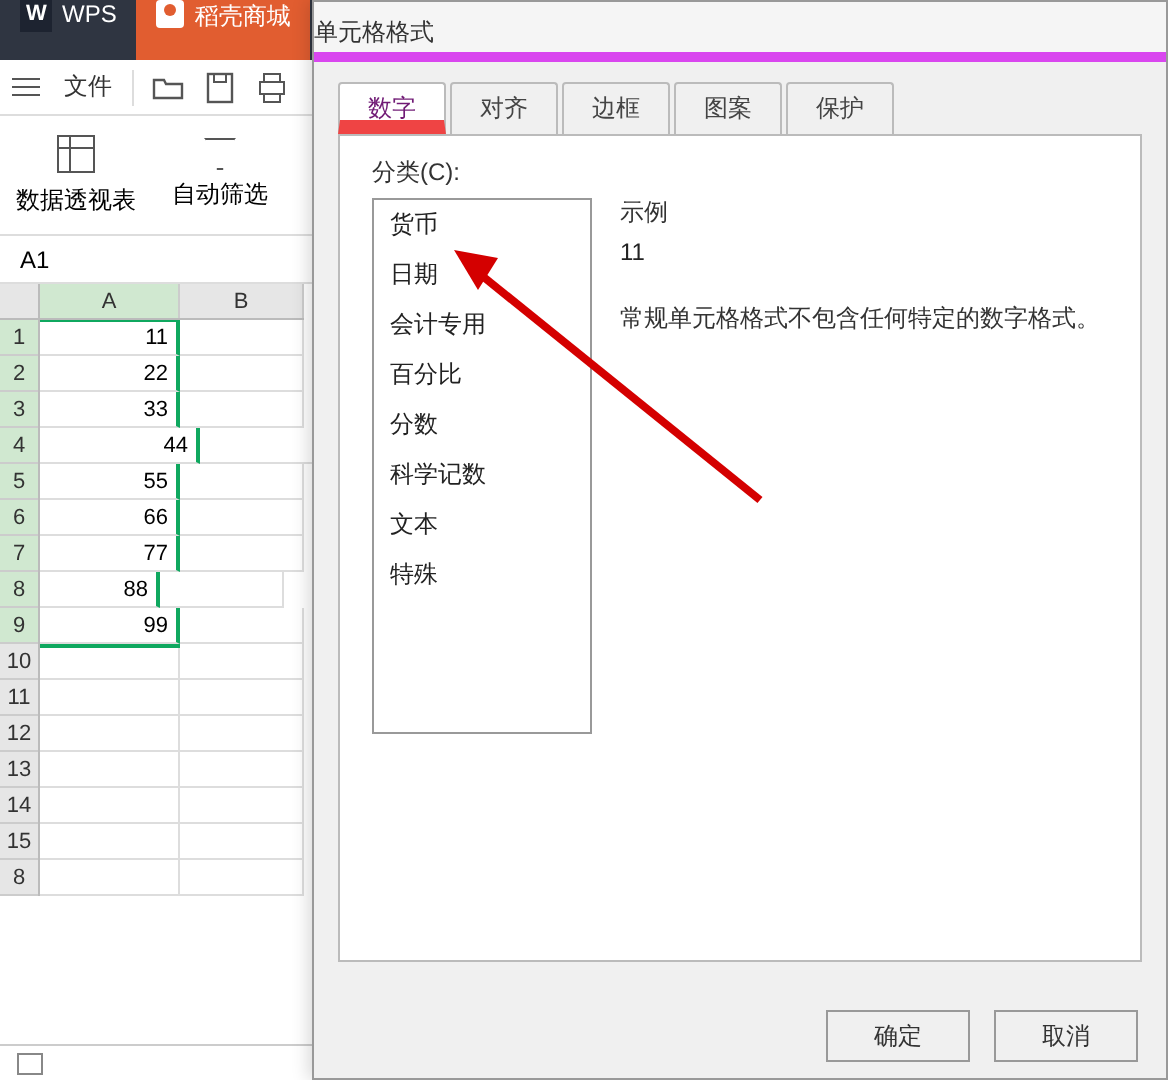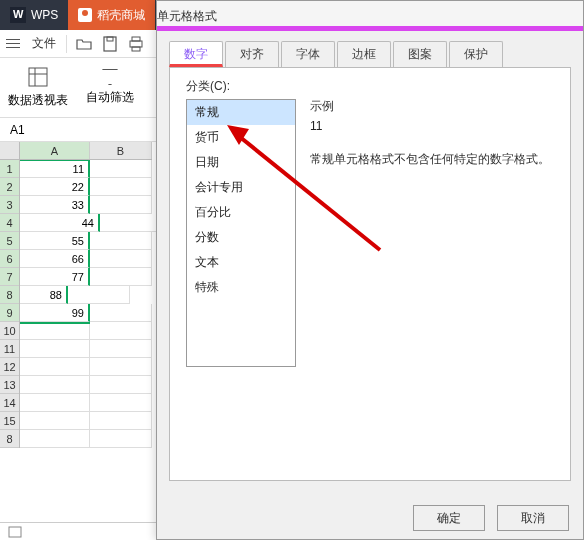--- a/index.html
+++ b/index.html
@@ -1,18 +1,18 @@
 <!DOCTYPE html>
 <html><head>
 <meta charset="utf-8">
 <style>
 *{box-sizing:border-box;margin:0;padding:0;font-family:"Microsoft YaHei","SimSun",sans-serif;font-size:12px}
 body{width:584px;height:540px;overflow:hidden;background:#fff;position:relative}
 .topbar{height:30px;background:#2f3541;display:flex;align-items:center;color:#fff}
-.topbar-item{display:flex;align-items:center;padding:0 10px;height:100%}
+.topbar-item{display:flex;padding:0 10px;height:100%}
 .dk{background:#e15d30}
 .wps-icon{width:16px;height:16px;margin-right:5px;background:#1d2330;position:relative}
 .wps-icon::before{content:"W";color:#fff;font-weight:bold;font-size:11px;position:absolute;left:3px;top:1px}
 .dk-icon{width:14px;height:14px;margin-right:5px;background:#fff;border-radius:2px;position:relative}
 .dk-icon::before{content:"";position:absolute;width:6px;height:6px;background:#e15d30;border-radius:50%;top:2px;left:4px}
 .s-icon{width:20px;height:20px;background:#0fa85f;border-radius:3px;color:#fff;text-align:center;line-height:20px;font-weight:bold;margin-left:8px}
 .menubar{height:28px;border-bottom:1px solid #ddd;display:flex;align-items:center;padding-left:6px;background:#fff}
 .hamburger{width:14px;height:10px;margin-right:6px;position:relative}
 .hamburger span{position:absolute;height:1px;width:100%;background:#555;left:0}
 .hamburger span:nth-child(1){top:0}.hamburger span:nth-child(2){top:4px}.hamburger span:nth-child(3){top:8px}
@@ -33,21 +33,21 @@
 .cells{position:relative}
 .cellrow{display:flex;height:18px}
 .cell{border-right:1px solid #ddd;border-bottom:1px solid #ddd;height:18px;padding-right:4px;text-align:right;font-size:11px;line-height:18px}
 .selA{border-right:2px solid #0fa85f}
 .sel-top{position:absolute;left:0;top:0;height:1px;background:#0fa85f;width:70px}
 .sel-bot{position:absolute;left:0;top:162px;height:2px;background:#0fa85f;width:70px}
 .dialog{position:absolute;left:156px;top:0;width:428px;height:540px;background:#f0f0f0;border:1px solid #999;box-shadow:-2px 0 8px rgba(0,0,0,.15)}
 .dlg-title{height:30px;background:#f5f5f5;border-bottom:5px solid #d946ef;line-height:30px;color:#333}
 .tabs{display:flex;height:26px;margin:10px 12px 0;gap:2px}
 .tab{padding:4px 14px;border:1px solid #bbb;border-bottom:none;background:#f0f0f0;color:#444;border-radius:2px 2px 0 0}
-.tab.active{background:#fff;border-bottom:3px solid #ef4444;color:#8b5cf6;position:relative;z-index:2}
+.tab.active{background:#fff;border-bottom:7px solid #ef4444;color:#701a75;position:relative;z-index:2}
 .tab-panel{margin:0 12px;border:1px solid #bbb;background:#fff;height:414px;padding:10px 16px;position:relative}
 .label{color:#333;margin-bottom:4px}
 .listbox{border:1px solid #999;width:110px;height:268px;background:#fff;overflow:hidden}
 .listbox div{padding:4px 8px;color:#222}
 .listbox div.sel{background:#cce5ff}
 .right-area{position:absolute;left:140px;top:30px;right:12px}
 .footer{display:flex;justify-content:flex-end;gap:12px;padding:8px 14px;position:absolute;bottom:0;right:0}
 .btn{width:72px;height:26px;border:1px solid #999;background:#f0f0f0;color:#333}
 .arrow{position:absolute;pointer-events:none;z-index:50}
 .btm{position:absolute;left:0;top:522px;height:18px;width:156px;border-top:1px solid #ccc;display:flex;align-items:center;padding-left:8px;gap:6px}
@@ -161,21 +161,21 @@
           </div>
         <div class="cellrow">
             <div class="cell selA" style="width:70px">66</div>
             <div class="cell" style="width:62px"></div>
           </div>
         <div class="cellrow">
             <div class="cell selA" style="width:70px">77</div>
             <div class="cell" style="width:62px"></div>
           </div>
         <div class="cellrow">
-            <div class="cell selA" style="width:48px">88</div>
+            <div class="cell selA" style="width:60px">88</div>
             <div class="cell" style="width:62px"></div>
           </div>
         <div class="cellrow">
             <div class="cell selA" style="width:70px">99</div>
             <div class="cell" style="width:62px"></div>
           </div>
         <span class="sel-bot"></span>
         <div class="cellrow">
             <div class="cell" style="width:70px"></div>
             <div class="cell" style="width:62px"></div>
@@ -213,34 +213,33 @@
   <svg width="14" height="12">
       <rect x="1" y="1" width="12" height="10" fill="none" stroke="#888"></rect>
     </svg>
 </div>
 
 <div class="dialog">
   <div class="dlg-title">单元格格式</div>
   <div class="tabs">
     <div class="tab active">数字</div>
     <div class="tab">对齐</div>
-    <div class="tab">字体</div>
     <div class="tab">边框</div>
     <div class="tab">图案</div>
     <div class="tab">保护</div>
   </div>
   <div class="tab-panel">
     <div class="label">分类(C):</div>
     <div class="listbox">
-      <div class="sel">常规</div>
       <div>货币</div>
       <div>日期</div>
       <div>会计专用</div>
       <div>百分比</div>
       <div>分数</div>
+      <div>科学记数</div>
       <div>文本</div>
       <div>特殊</div>
 
     </div>
     <div class="right-area">
       <div class="label">示例</div>
       <div style="margin:4px 0 18px;color:#222">11</div>
       <div style="color:#333">常规单元格格式不包含任何特定的数字格式。</div>
     </div>
   </div>

